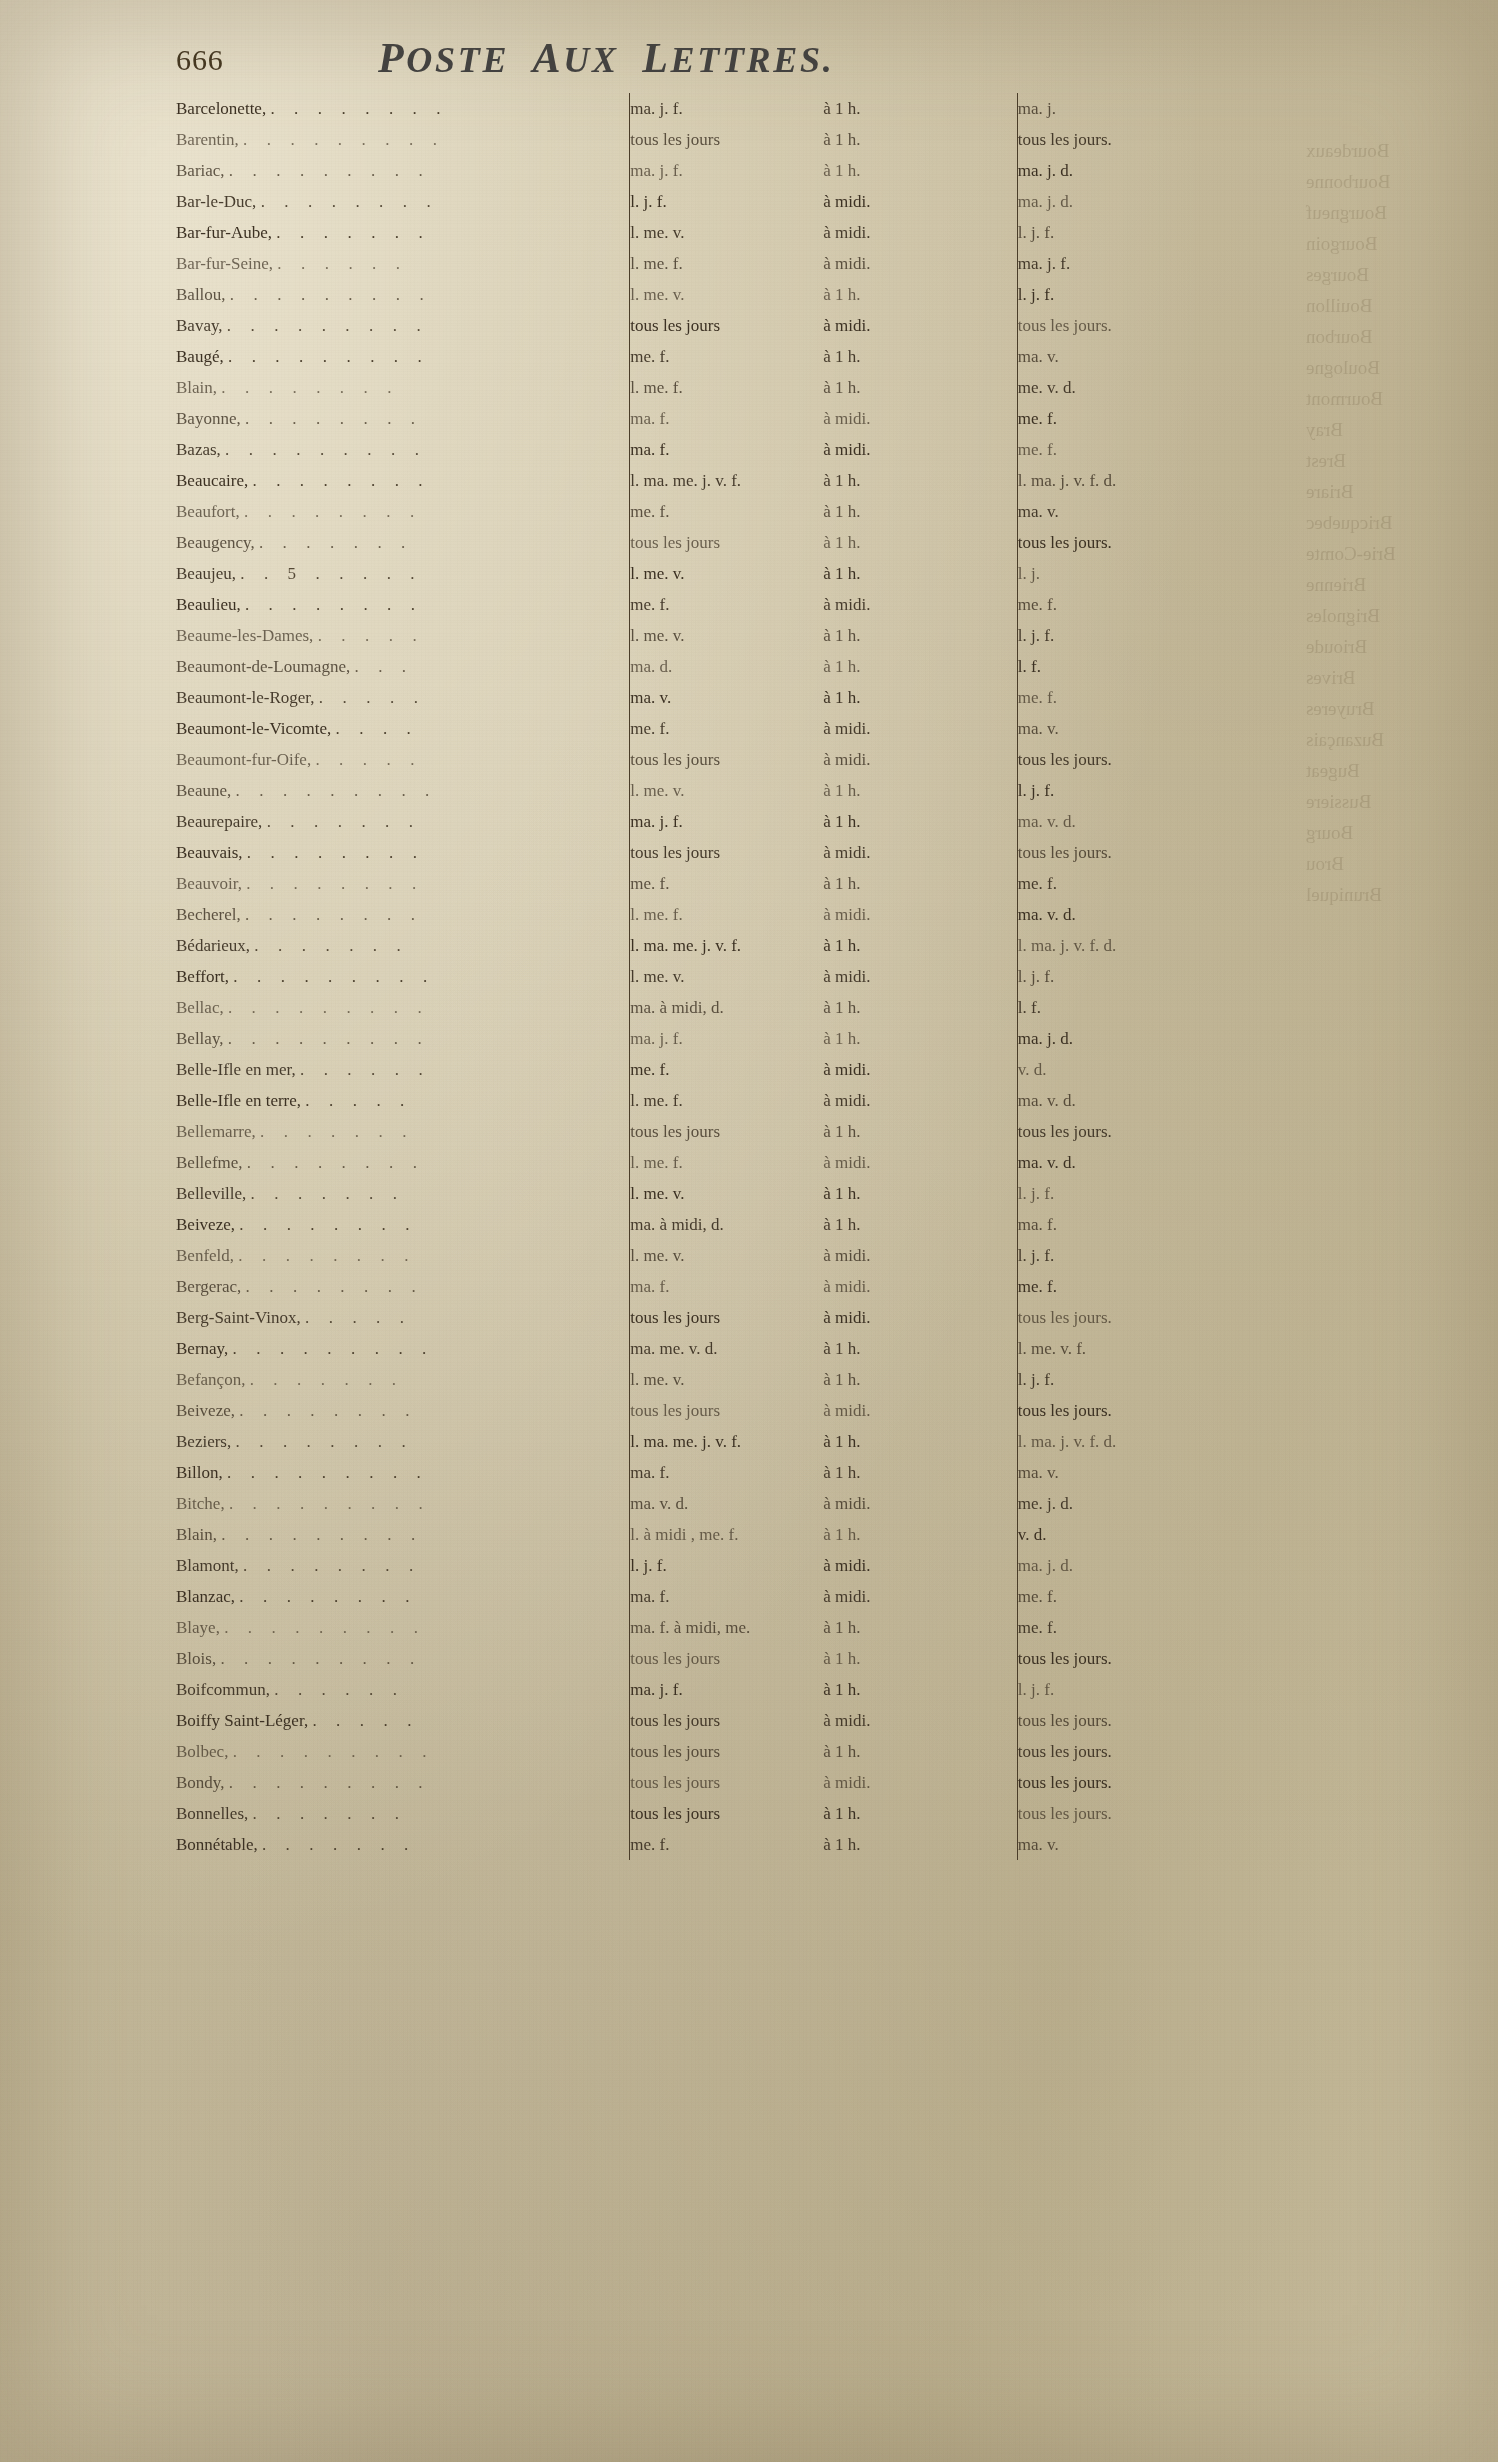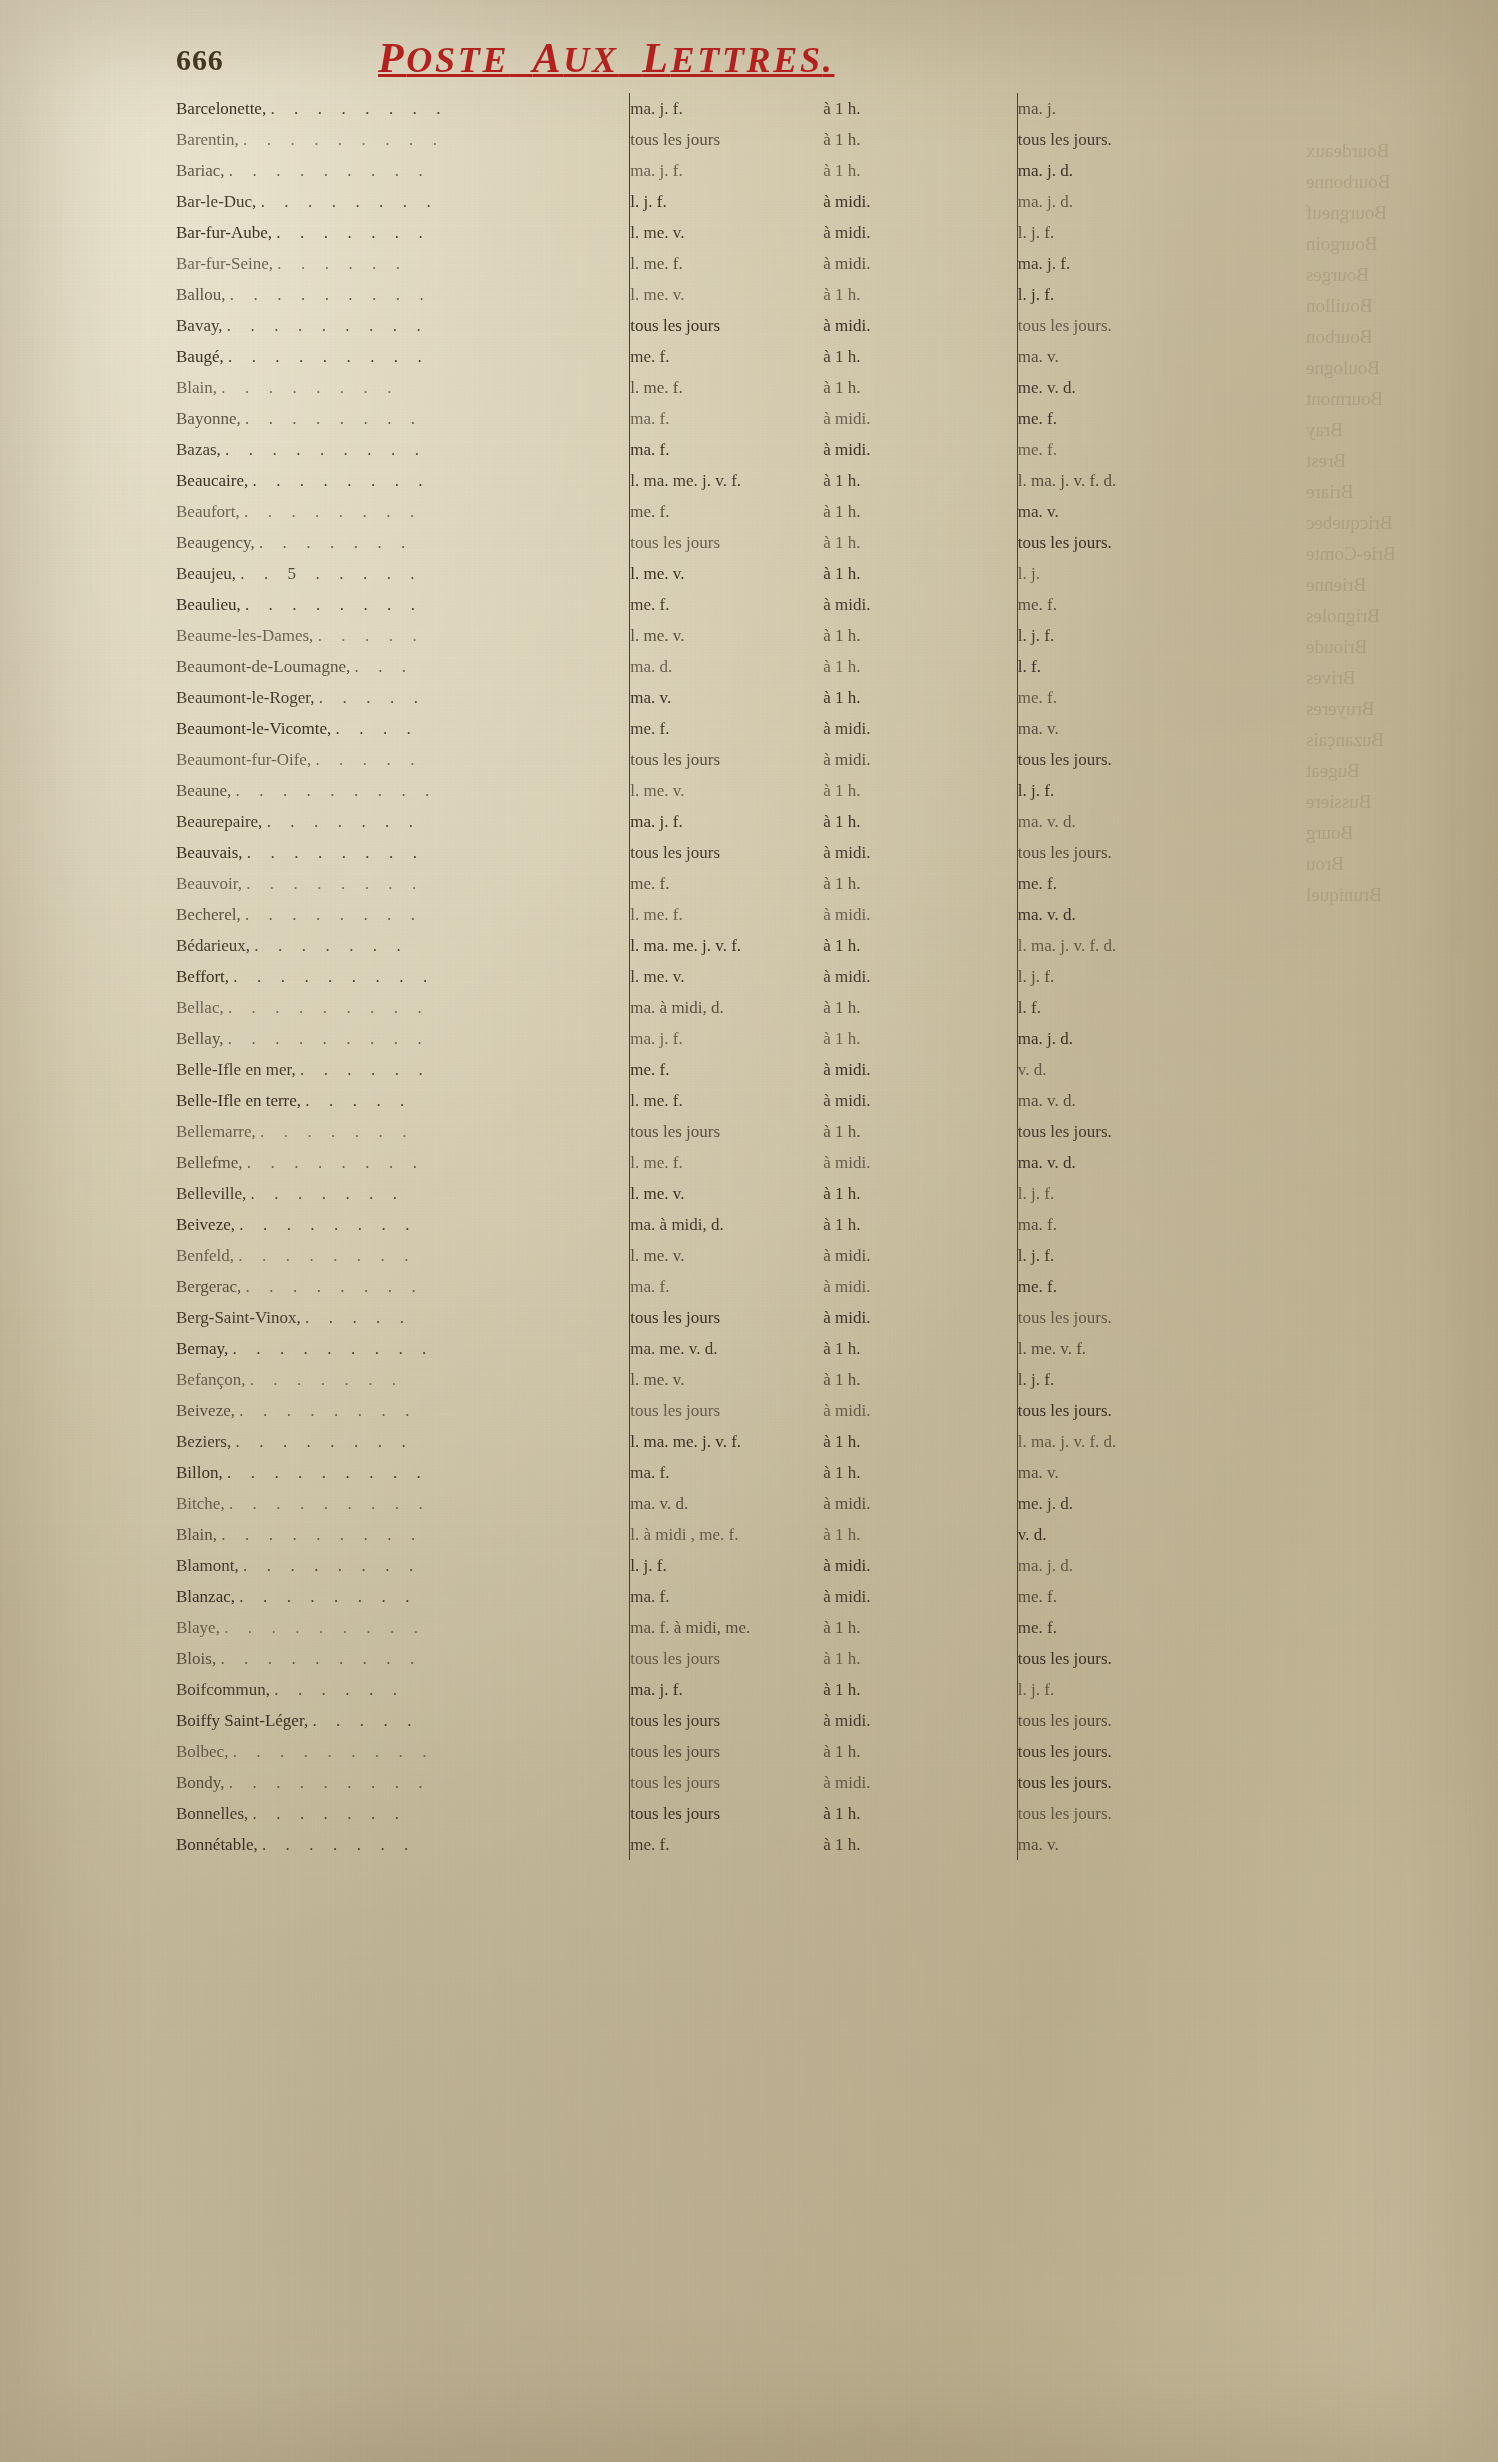--- a/index.html
+++ b/index.html
@@ -51,33 +51,31 @@
     height: 47px;
   }
   .folio {
     position: absolute;
     left: 176px;
     top: 9px;
     font-size: 30px;
     letter-spacing: 0.9px;
     font-family: "Liberation Serif", serif;
     color: #42351f;
-    font-weight: bold;
   }
   .running-title {
     position: absolute;
     left: 378px;
     top: 0px;
     font-size: 36px;
     font-style: italic;
     font-weight: bold;
     letter-spacing: 2.7px;
-    color: #b91c1c;
+    color: #404040;
     white-space: nowrap;
-    text-decoration: underline;
   }
   .running-title .big {
     font-size: 42px;
   }
   table.entries {
     position: absolute;
     left: 176px;
     top: 93px;
     width: 1160px;
     border-collapse: collapse;

